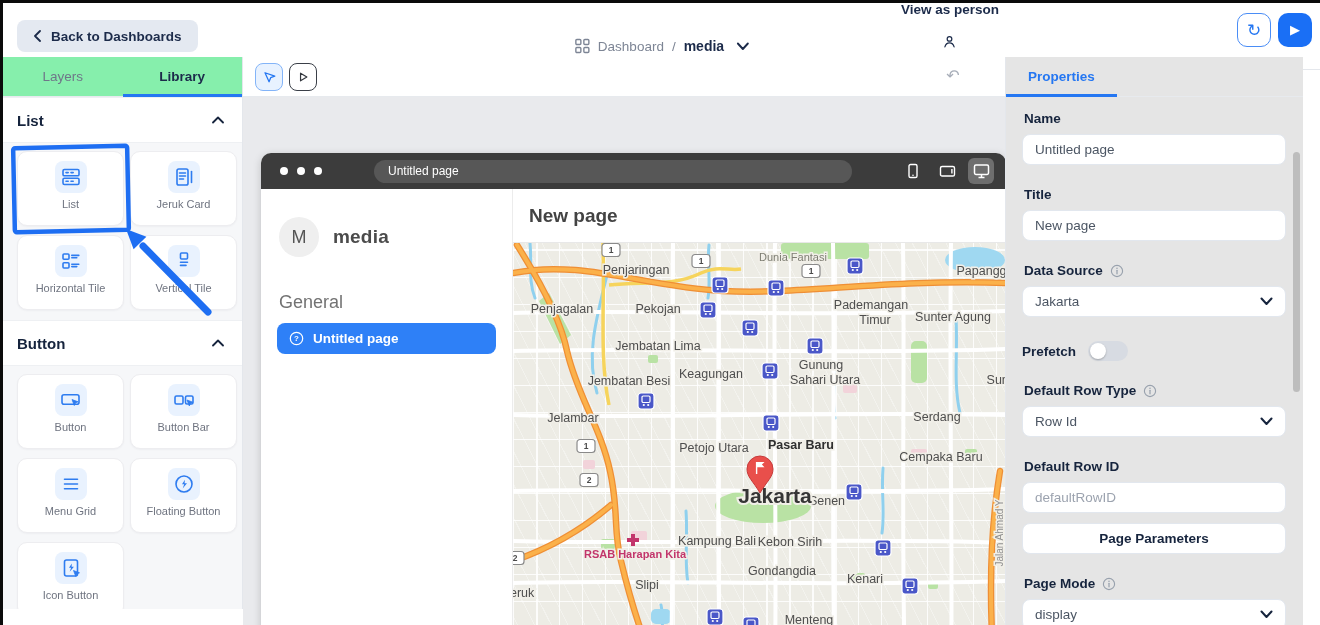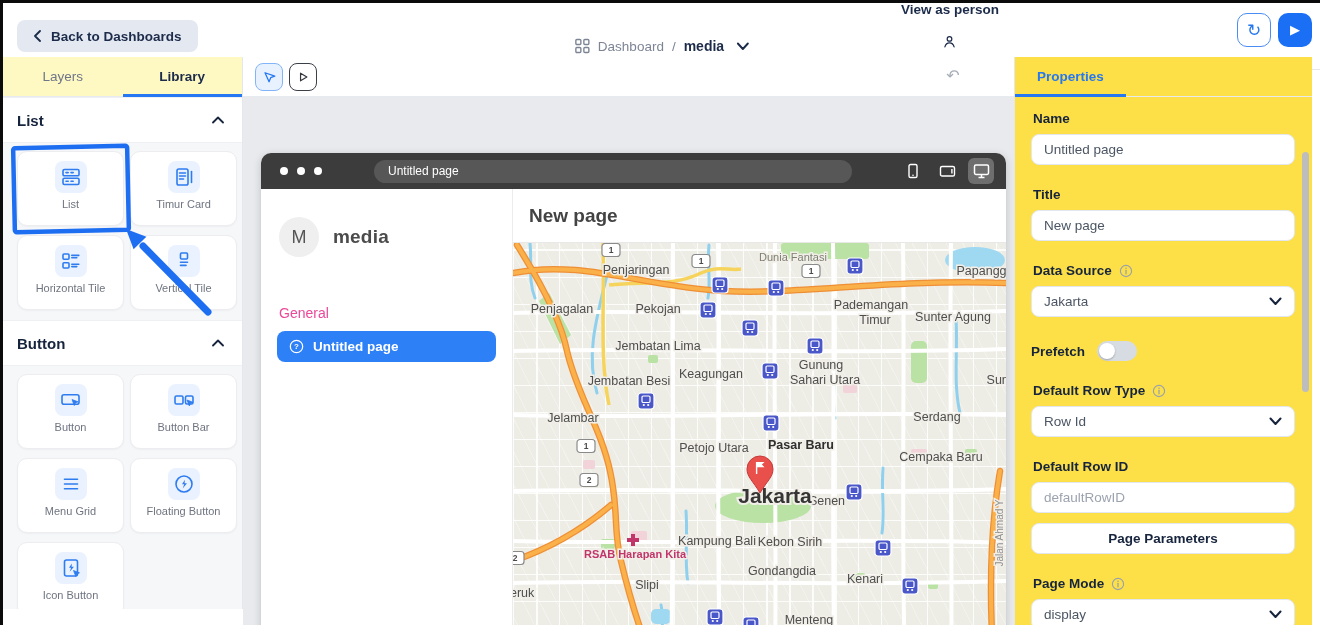--- a/index.html
+++ b/index.html
@@ -19,24 +19,24 @@
   .crumb-current { color:#1c2b4a; font-size:14px; font-weight:bold; }
   .top-actions { position:absolute; right:8px; top:10px; display:flex; gap:7px; }
   .icon-btn-outline { width:34px; height:34px; border-radius:10px; border:1.5px solid #4a8df6; background:#fff;
                       color:#2577f2; font-size:17px; line-height:31px; text-align:center; cursor:pointer;
                       font-family:"DejaVu Sans", sans-serif; }
   .icon-btn-solid { width:34px; height:34px; border-radius:10px; border:none; background:#1a6ff5;
                     color:#fff; font-size:13px; line-height:34px; text-align:center; cursor:pointer;
                     font-family:"DejaVu Sans", sans-serif; }
 
   
-  .sidebar { position:absolute; left:0; top:54px; width:240px; bottom:16px; background:#fef9c3;
+  .sidebar { position:absolute; left:0; top:54px; width:240px; bottom:16px; background:#86efac;
              border-right:1px solid #e4e7ec; overflow:hidden; }
   .canvas  { position:absolute; left:240px; top:54px; width:782px; bottom:0; }
-  .panel   { position:absolute; right:8px; top:54px; width:298px; bottom:0; background:#fde047;
+  .panel   { position:absolute; right:17px; top:54px; width:298px; bottom:0; background:#e5e5e5;
              border-left:1px solid #e4e7ec; }
 
   
   .tabs { display:flex; height:40px; border-bottom:1px solid #e7eaee; position:relative; }
   .tab { flex:1; display:flex; align-items:center; justify-content:center; font-size:13.5px;
          color:#6f7689; cursor:pointer; position:relative; }
   .tab.active { color:#1c2b4a; font-weight:bold; }
   .tab.active::after { content:""; position:absolute; left:0; right:0; bottom:-1px; height:3px; background:#2577f2; }
   .section-header { height:46px; background:#fff; display:flex; align-items:center; justify-content:space-between;
                     padding:0 18px 0 14px; border-bottom:1px solid #eef0f3; border-top:1px solid #eef0f3; cursor:pointer; }
@@ -73,21 +73,21 @@
               white-space:nowrap; overflow:hidden; }
   .devices { margin-left:auto; display:flex; align-items:center; gap:8px; }
   .device { width:26px; height:26px; border-radius:6px; display:flex; align-items:center; justify-content:center; cursor:pointer; }
   .device.selected { background:#6e6e6e; }
   .frame-content { position:absolute; top:36px; left:0; right:0; bottom:0; display:flex; background:#fff; }
   .app-nav { width:252px; border-right:1px solid #ececec; position:relative; }
   .app-head { display:flex; align-items:center; gap:14px; padding:28px 0 0 18px; }
   .avatar { width:40px; height:40px; border-radius:50%; background:#efefef; color:#555;
             font-size:18px; display:flex; align-items:center; justify-content:center; }
   .app-name { font-size:19px; color:#4b4b4b; font-weight:bold; letter-spacing:.2px; }
-  .nav-group { margin:48px 0 0 18px; font-size:14px; color:#ec4899; }
+  .nav-group { margin:35px 0 0 18px; font-size:18px; color:#737373; }
   .nav-item { margin:10px 16px 0 16px; height:31px; background:#2e80f7; border-radius:8px; color:#fff;
               display:flex; align-items:center; gap:9px; padding:0 12px; font-size:13.5px; font-weight:bold; cursor:pointer; }
   .app-main { flex:1; position:relative; }
   .app-main-header { height:54px; border-bottom:1px solid #e8e8e8; display:flex; align-items:center; padding-left:16px; }
   .page-title { font-size:19px; font-weight:bold; color:#434343; }
 
   
   .map { position:absolute; left:0; right:0; top:54px; bottom:0; background-color:#edece5;
          background-image:
            repeating-linear-gradient(0deg,  rgba(255,255,255,.85) 0 1.5px, transparent 1.5px 27px),
@@ -198,21 +198,21 @@
           <div class="tile">
             <span class="tile-icon">
          <svg width="24" height="24" viewBox="0 0 24 24">
                 <g fill="none" stroke="#2e7cf0" stroke-width="1.6" stroke-linecap="round" stroke-linejoin="round">
                   <rect x="5" y="4" width="11" height="16" rx="1.8"></rect>
                   <path d="M7.5 8h6M7.5 11h6M7.5 14h4"></path>
                   <path d="M19.5 6.5v11"></path>
                 </g>
               </svg>
        </span>
-       <span class="tile-label">Timur Card</span>
+       <span class="tile-label">Jeruk Card</span>
           </div>
           <div class="tile">
             <span class="tile-icon">
          <svg width="24" height="24" viewBox="0 0 24 24">
                 <g fill="none" stroke="#2e7cf0" stroke-width="1.6" stroke-linecap="round" stroke-linejoin="round">
                   <rect x="4" y="5" width="6" height="5.2" rx="1"></rect>
                   <path d="M12.8 6.4h7M12.8 8.8h5"></path>
                   <rect x="4" y="13.8" width="6" height="5.2" rx="1"></rect>
                   <path d="M12.8 15.2h7M12.8 17.6h5"></path>
                 </g>

